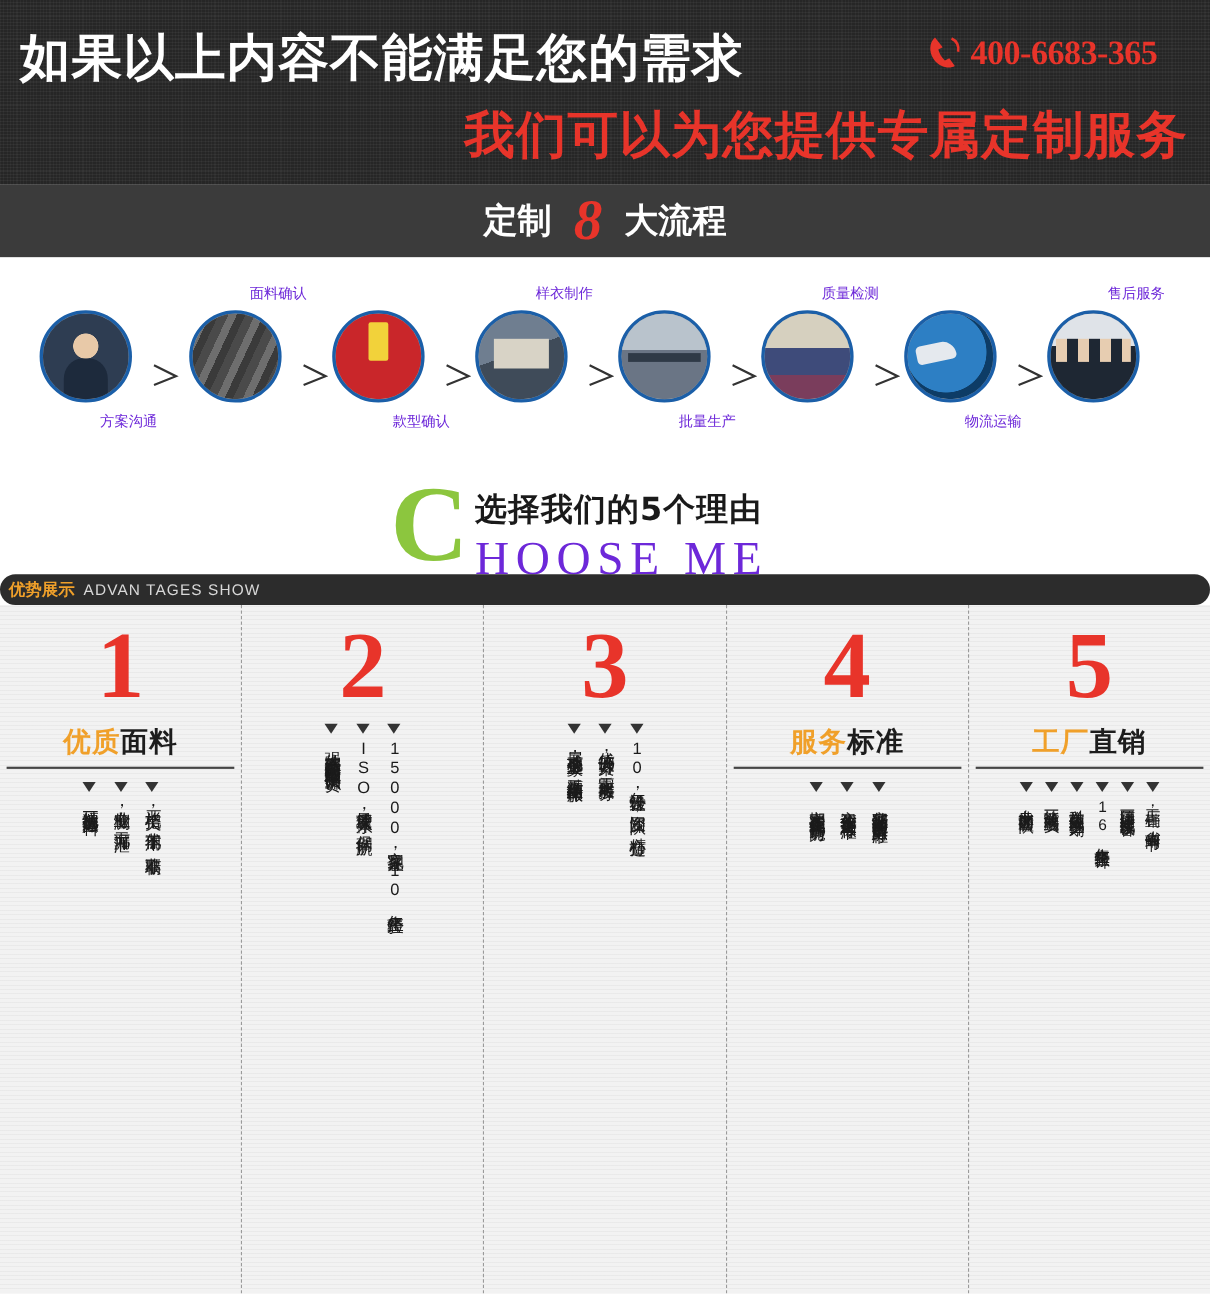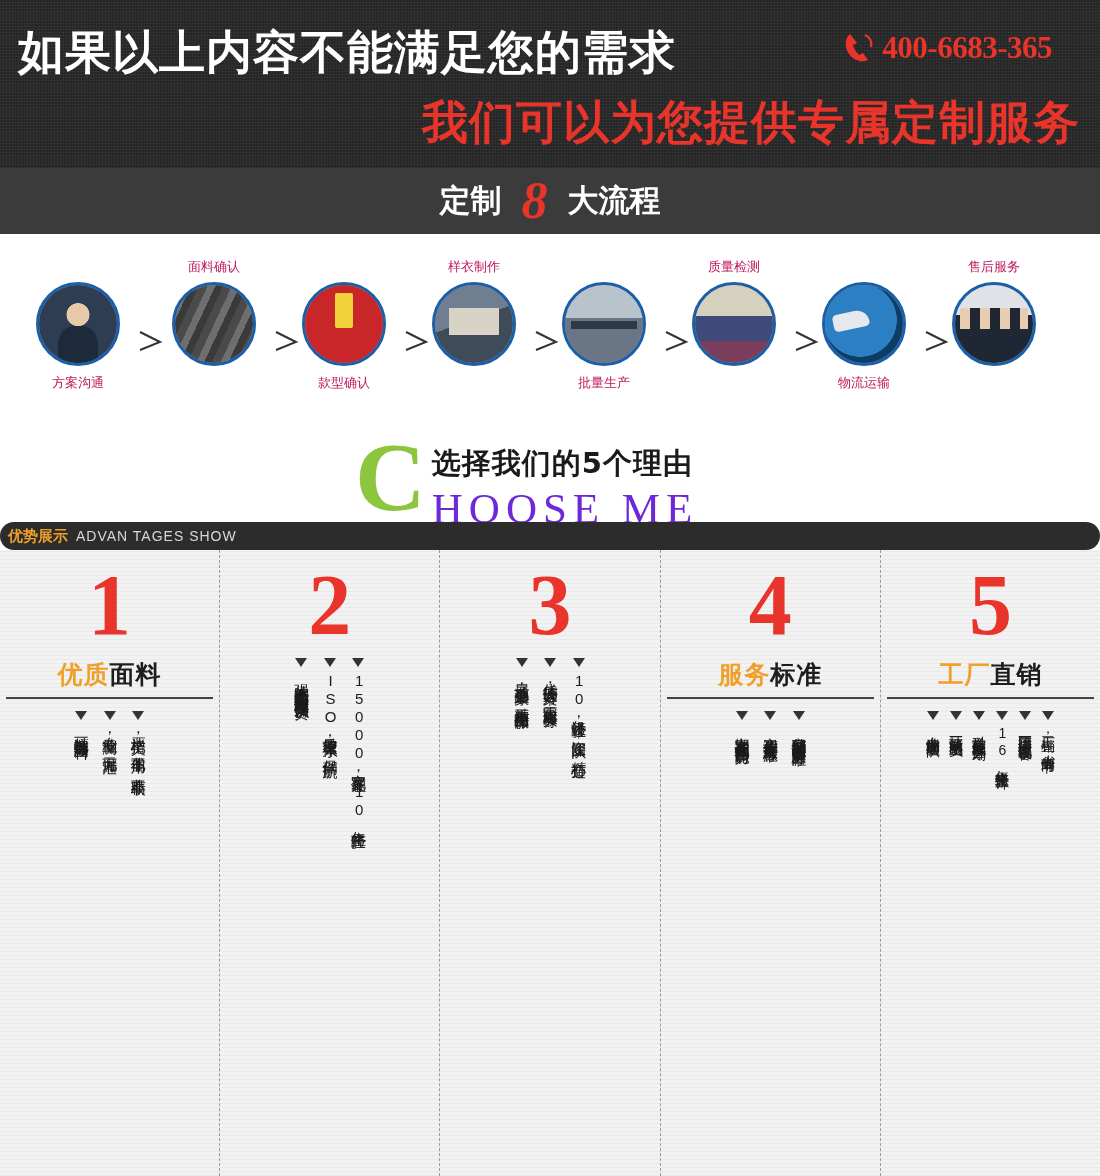--- a/index.html
+++ b/index.html
@@ -102,25 +102,25 @@
     border-radius: 50%;
     border: 3px solid #1b5fa8;
     overflow: hidden;
     position: relative;
     background: #8d99a6;
   }
   .circle .ph { position: absolute; inset: 0; }
   .node-label {
     position: absolute;
     width: 130px;
-    text-align: center;
+    text-align: right;
     left: 50%;
     transform: translateX(-50%);
     font-size: 13px;
-    color: #be185d;
+    color: #6d28d9;
     white-space: nowrap;
   }
   .node-label.below { top: 92px; }
   .node-label.above { top: -24px; }
   .arrow {
     position: absolute;
     width: 26px; height: 22px;
   }
 
   

